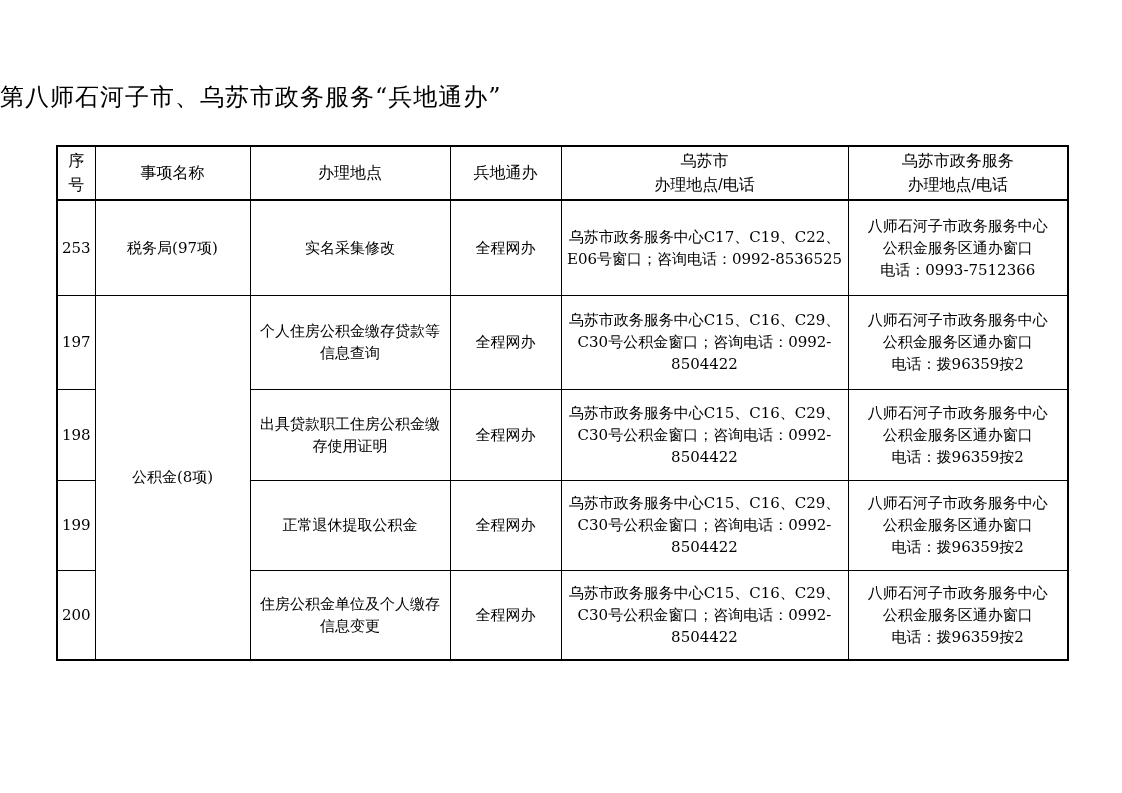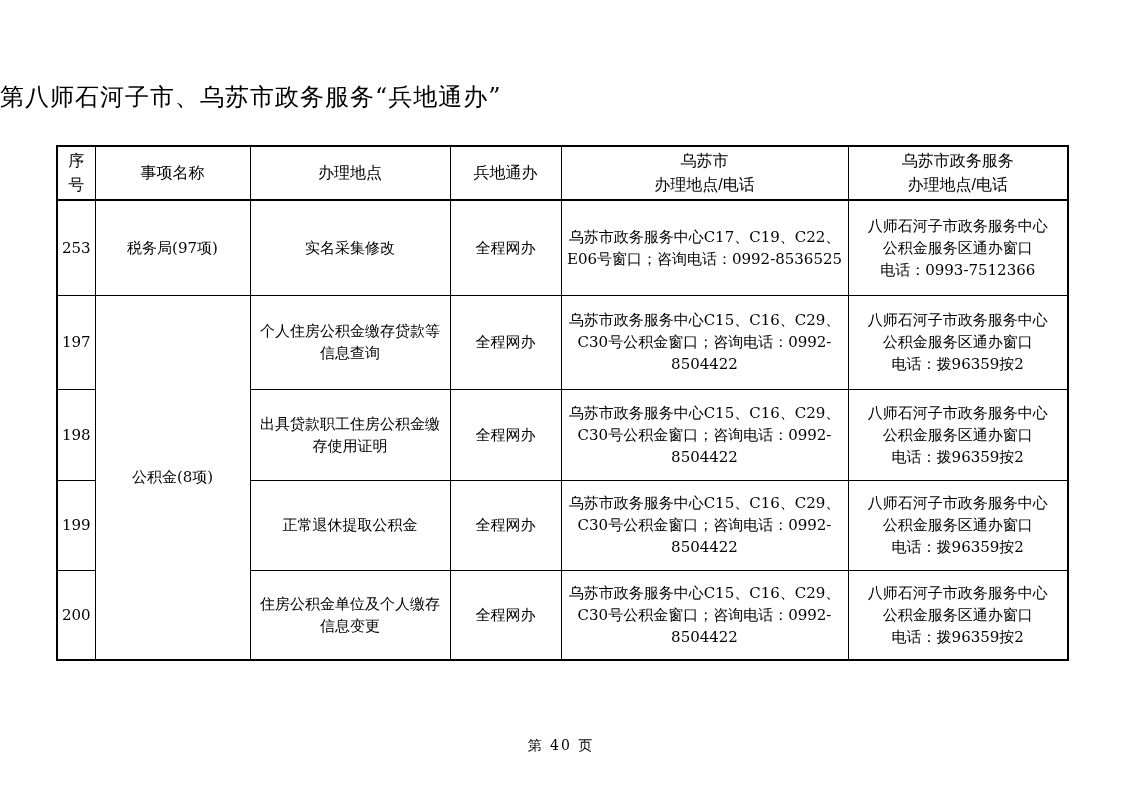--- a/index.html
+++ b/index.html
@@ -156,15 +156,14 @@
         <td class="cell-wusu">乌苏市政务服务中心C15、C16、C29、C30号公积金窗口；咨询电话：0992-8504422</td>
         <td>
           <div>八师石河子市政务服务中心</div>
           <div>公积金服务区通办窗口</div>
           <div>电话：拨96359按2</div>
         </td>
       </tr>
     </tbody>
   </table>
 
-  <div class="footer">第 40 页</div>
 
 </div>
 
 </body></html>

